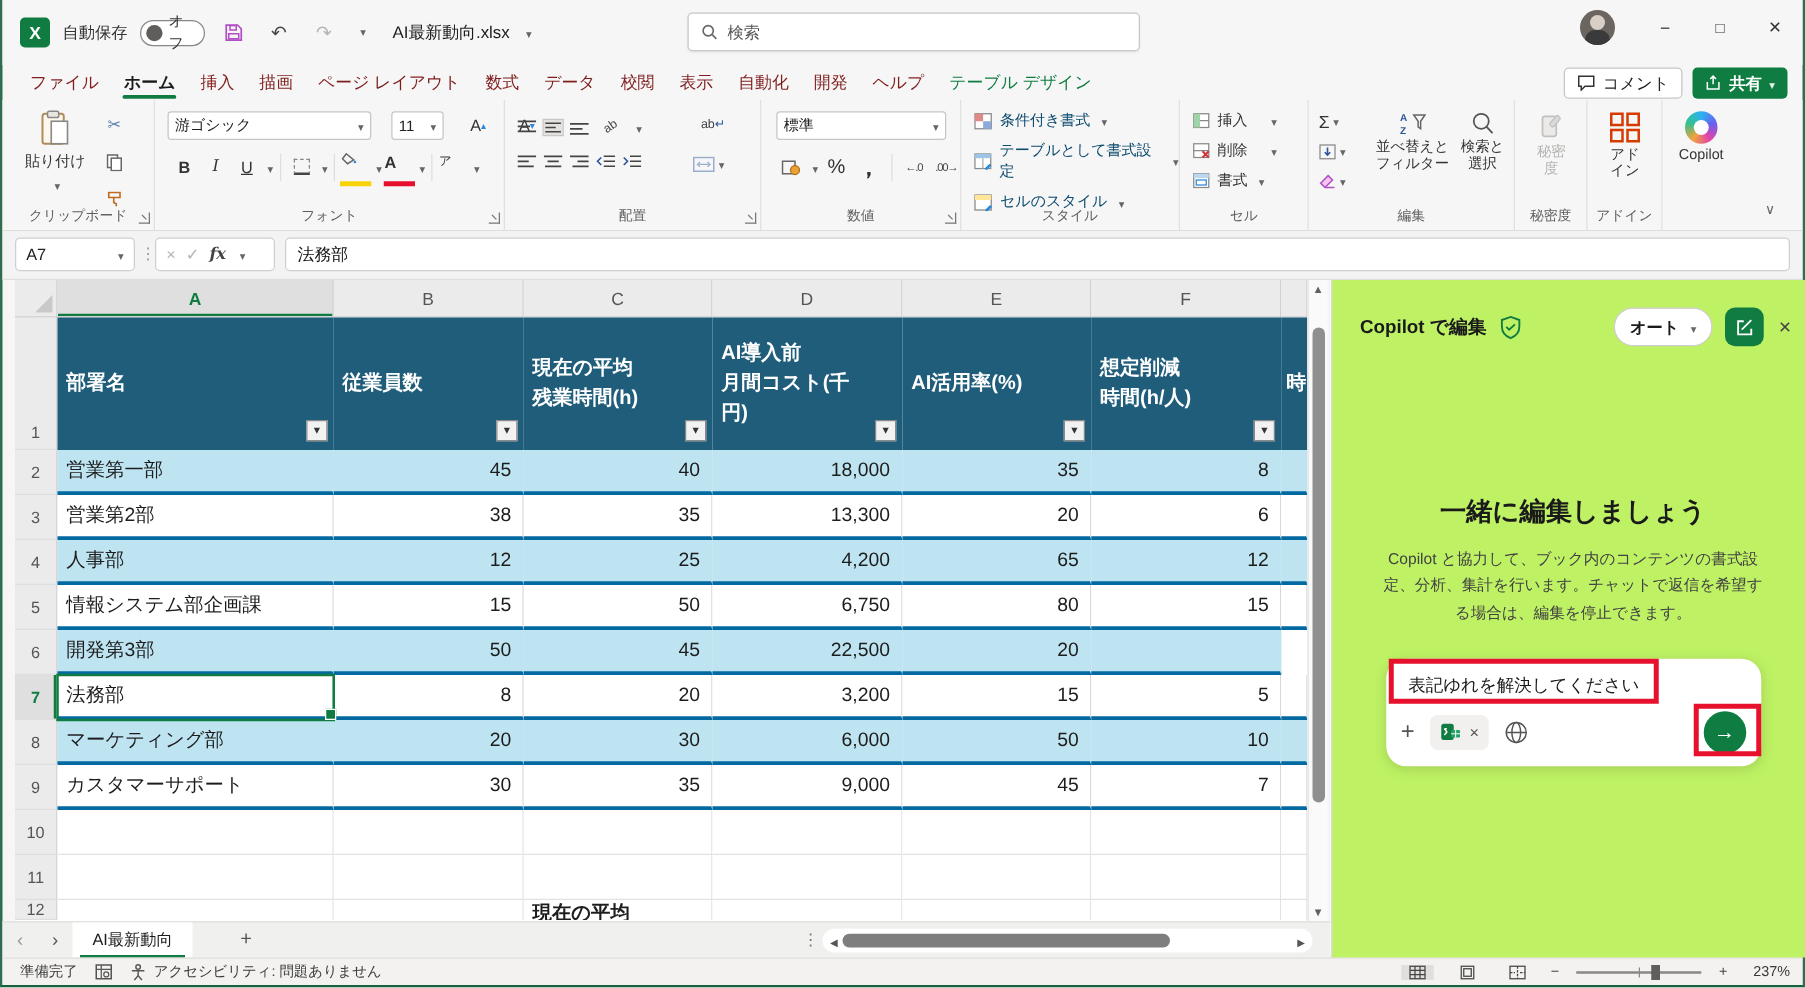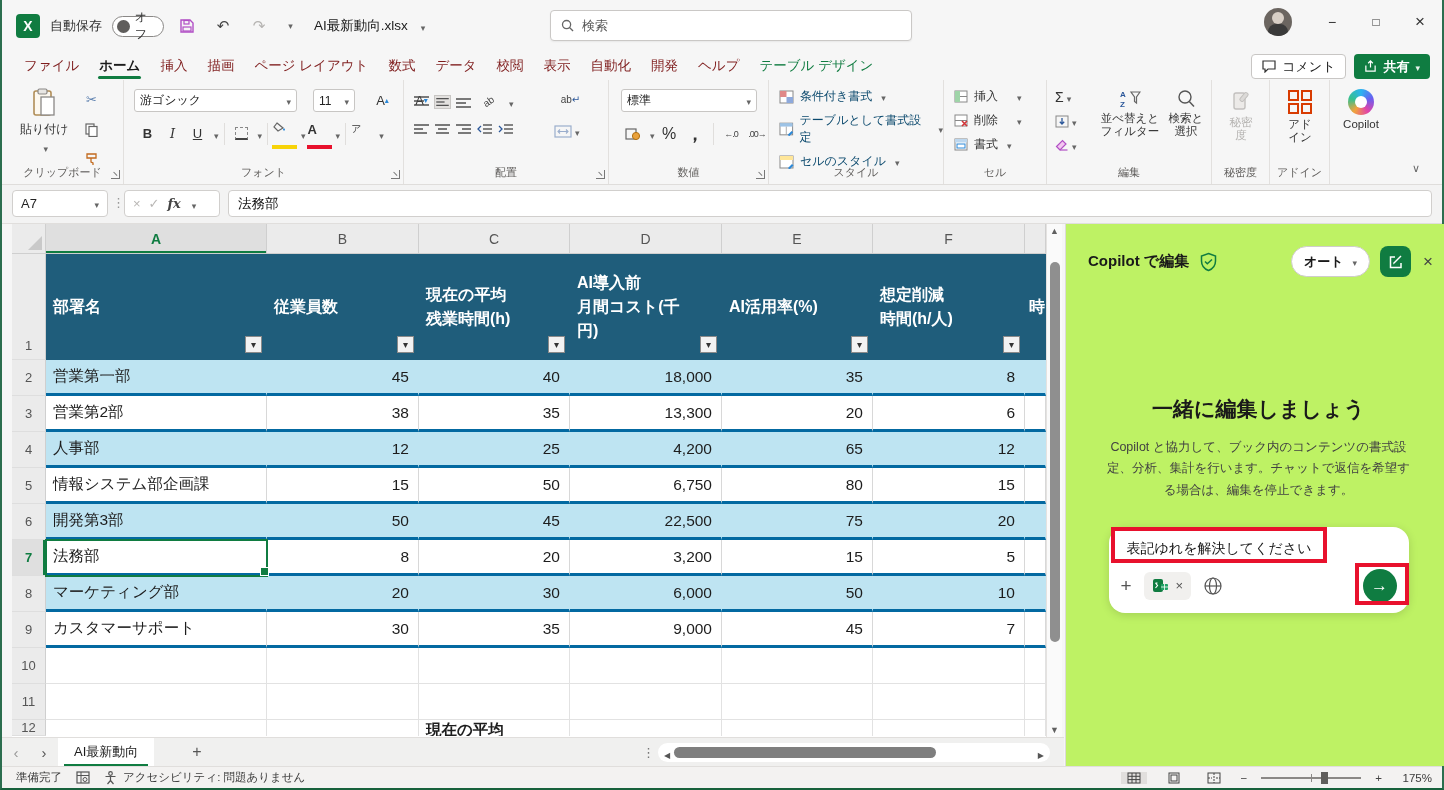--- a/index.html
+++ b/index.html
@@ -645,21 +645,20 @@
       <div class="c num">80</div>
       <div class="c num">15</div>
       <div class="c"></div>
     </div>
     <div class="grow drow b">
       <div class="rownum">6</div>
       <div class="c name">開発第3部</div>
       <div class="c num">50</div>
       <div class="c num">45</div>
       <div class="c num">22,500</div>
-      <div class="c num">75</div>
       <div class="c num">20</div>
       <div class="c"></div>
     </div>
     <div class="grow drow w">
       <div class="rownum selrow">7</div>
       <div class="c name selcell">法務部</div>
       <div class="c num">8</div>
       <div class="c num">20</div>
       <div class="c num">3,200</div>
       <div class="c num">15</div>
@@ -785,21 +784,21 @@
               <path d="M7 1v10" stroke-dasharray="2 1"></path>
             </g>
           </svg>
       </span>
       <span class="zoom-minus"></span>
       <span class="ztrack">
           <span class="ztick"></span>
           <span class="zthumb"></span>
         </span>
       <span class="zoom-plus"></span>
-      <span class="zoomtxt">175%</span>
+      <span class="zoomtxt">237%</span>
     </div>
   </div>
 
   <div class="sidebar">
     <div class="sb-head">
       <span class="sb-title">Copilot で編集</span>
       <svg width="19" height="20" viewBox="0 0 19 20">
           <path d="M9.5 1.5l7 2.5v5c0 4.5-3 8-7 9.5-4-1.5-7-5-7-9.5v-5z" fill="none" stroke="#107C41" stroke-width="1.5"></path>
           <path d="M6 9.5l2.3 2.3L13 7.5" fill="none" stroke="#107C41" stroke-width="1.5"></path>
         </svg>

